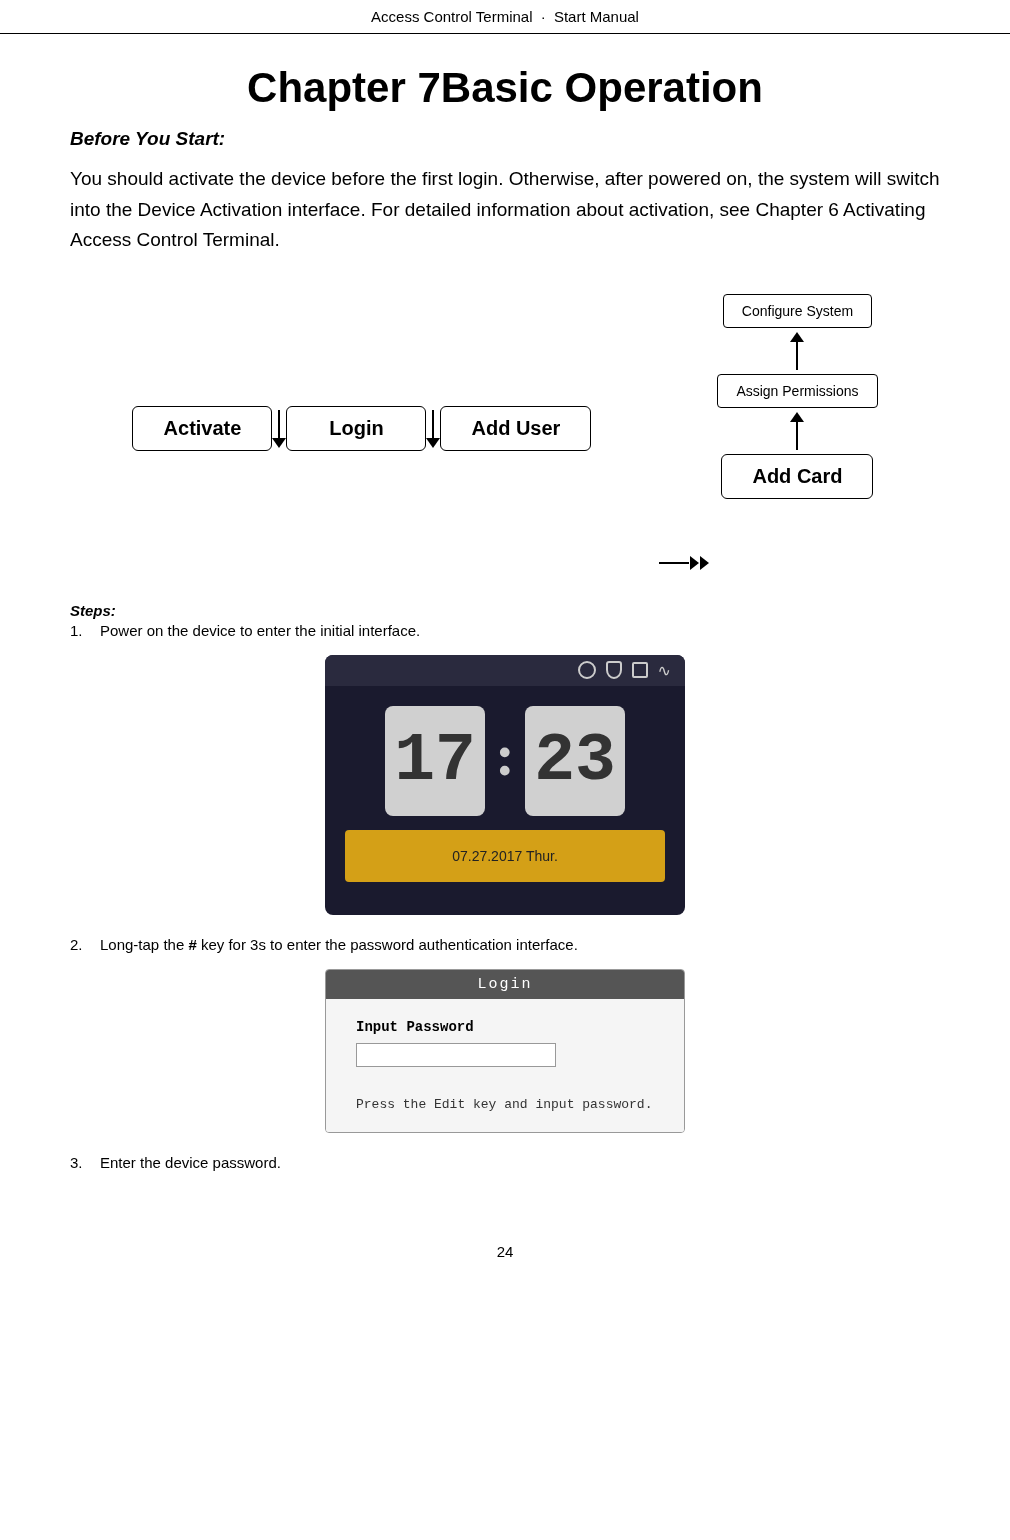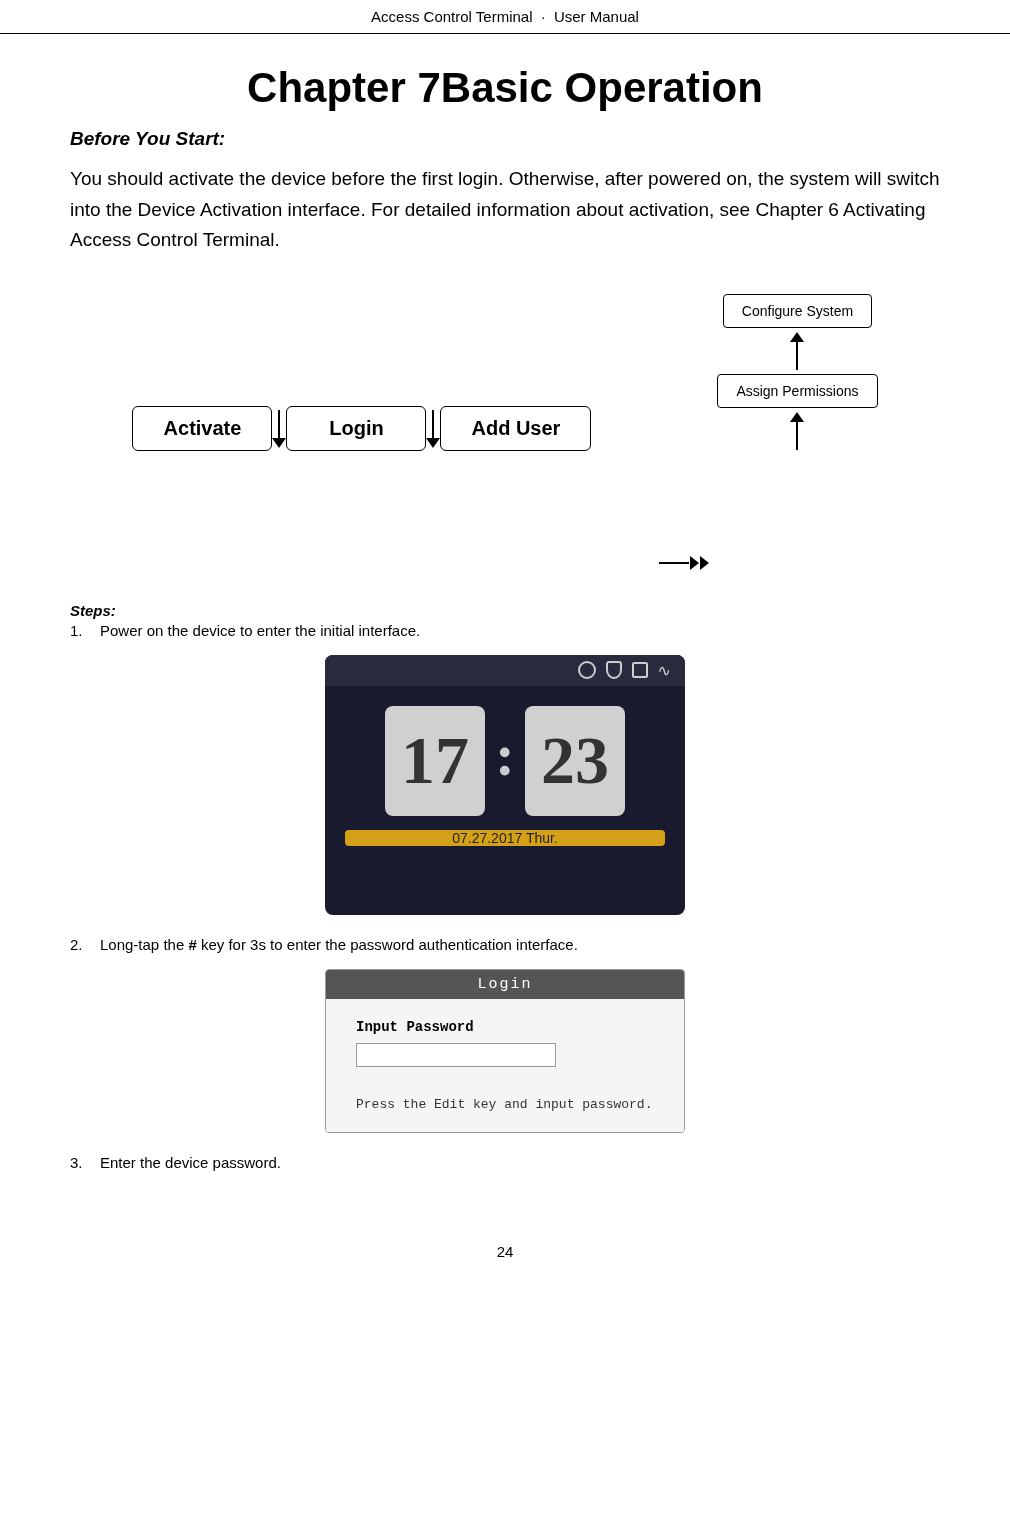--- a/index.html
+++ b/index.html
@@ -250,36 +250,36 @@
       background: #d0d0d0;
       border-radius: 8px;
       width: 100px;
       height: 110px;
       display: flex;
       align-items: center;
       justify-content: center;
       font-size: 68px;
       font-weight: bold;
       color: #333;
-      font-family: Liberation Serif, serif;
+      font-family: Liberation Mono, monospace;
     }
 
     .clock-colon {
       font-size: 60px;
       color: #ccc;
       font-weight: bold;
       margin-top: -10px;
     }
 
     .date-bar {
       background: #d4a017;
       margin: 14px 20px 17px 20px;
       border-radius: 4px;
       text-align: center;
-      padding: 0;
+      padding: 18px;
       font-size: 14px;
       color: #222;
       font-family: Arial, sans-serif;
     }
 
     
     .login-screenshot {
       display: block;
       margin: 12px auto 18px auto;
       width: 360px;
@@ -341,21 +341,21 @@
       display: flex;
       align-items: flex-start;
     }
   </style>
 </head>
 <body>
 
 <div class="page-header">
   <span>Access Control Terminal</span>
   <span class="dot">·</span>
-  <span>User Manual</span>
+  <span>Start Manual</span>
 </div>
 
 <div class="content">
 
   <h1 class="chapter-title">Chapter 7Basic Operation</h1>
 
   <p class="before-start">
     <span class="label">Before You Start:</span>
   </p>
   <p class="before-start">You should activate the device before the first login. Otherwise, after powered on, the system will switch into the Device Activation interface. For detailed information about activation, see Chapter 6 Activating Access Control Terminal.</p>
@@ -390,20 +390,21 @@
       <div class="flow-box-small">Configure System</div>
       <div class="arrow-up">
         <div class="arrow-head-up"></div>
         <div class="arrow-line-v-up"></div>
       </div>
       <div class="flow-box-small">Assign Permissions</div>
       <div class="arrow-up">
         <div class="arrow-head-up"></div>
         <div class="arrow-line-v-up"></div>
       </div>
+      <div class="flow-box">Add Card</div>
     </div>
   </div>
 
   <p class="steps-label">Steps:</p>
 
   <div class="step-item">
     <span class="step-num">1.</span>
     <span>Power on the device to enter the initial interface.</span>
   </div>
 

